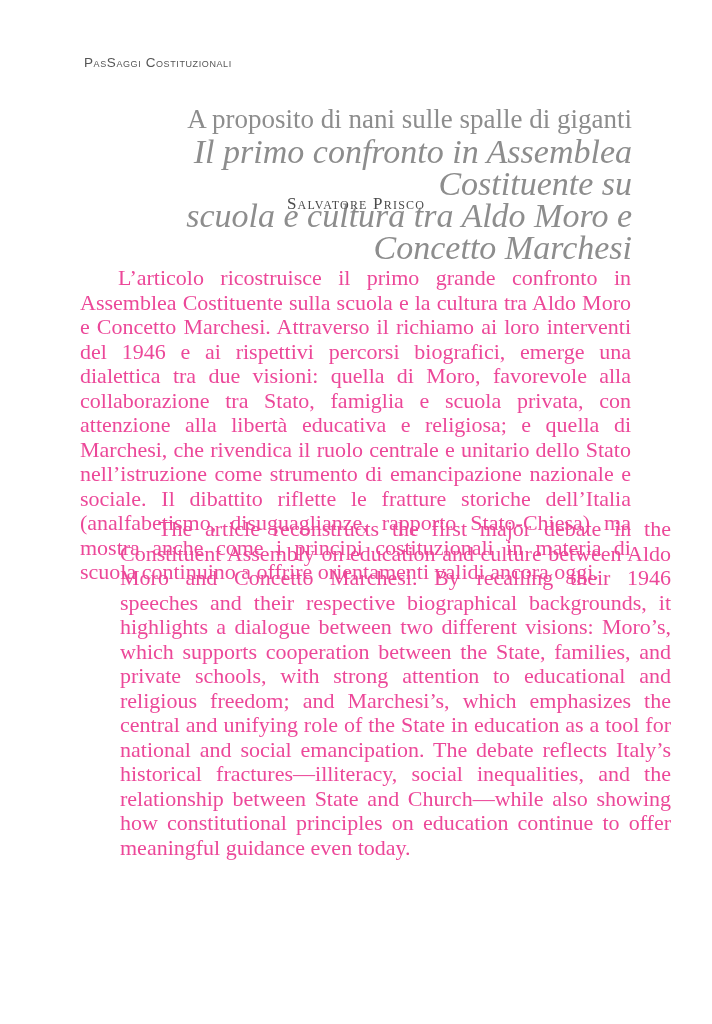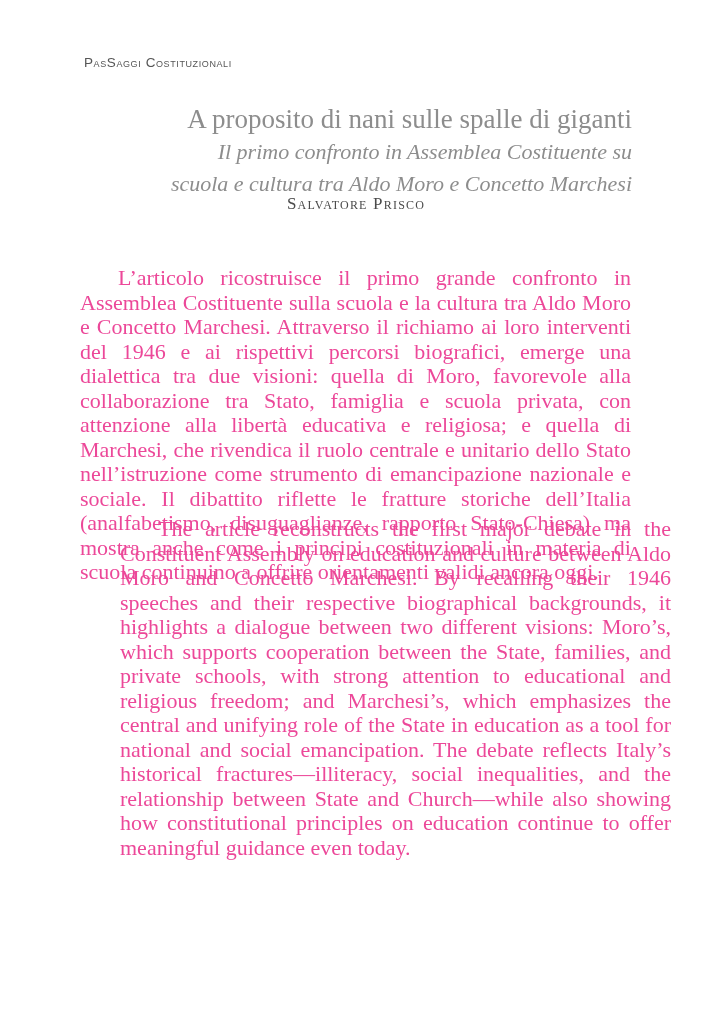--- a/index.html
+++ b/index.html
@@ -35,21 +35,21 @@
     color: #8d8d8d;
   }
   .article-title {
     margin: 0;
     font-size: 27px;
     line-height: 33px;
     font-weight: 400;
   }
   .article-subtitle {
     margin: 0;
-    font-size: 22px;
+    font-size: 34px;
     line-height: 32px;
     font-style: italic;
     font-weight: 400;
   }
   .author-line {
     position: absolute;
     left: 80px;
     top: 194px;
     width: 552px;
     text-align: center;

